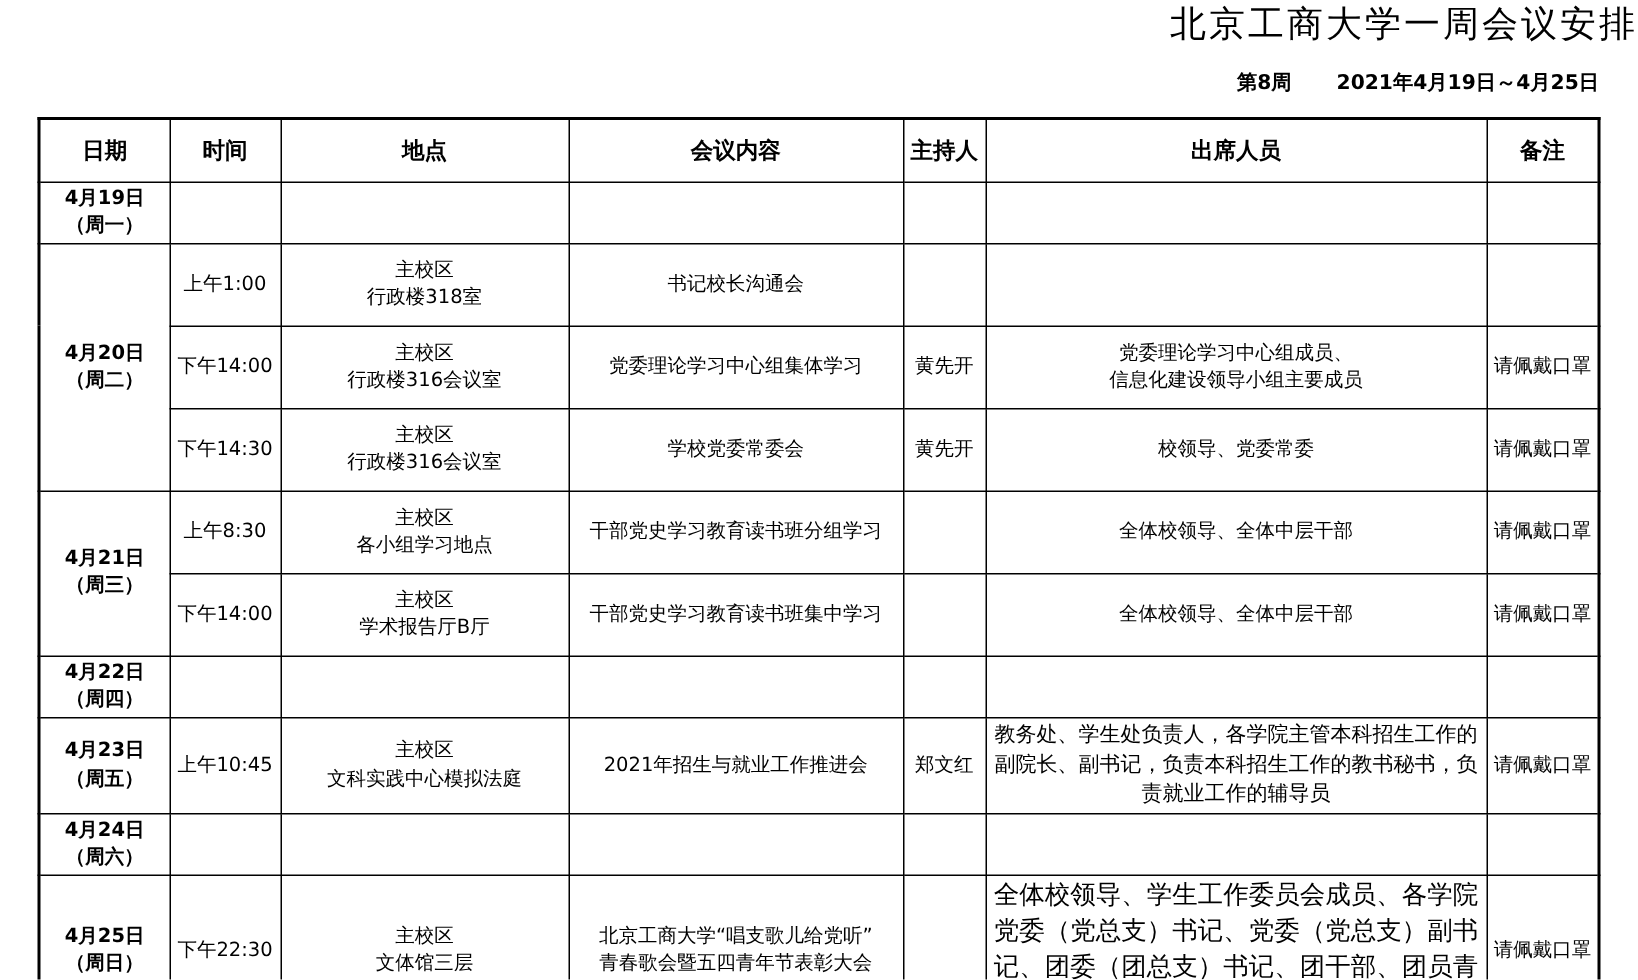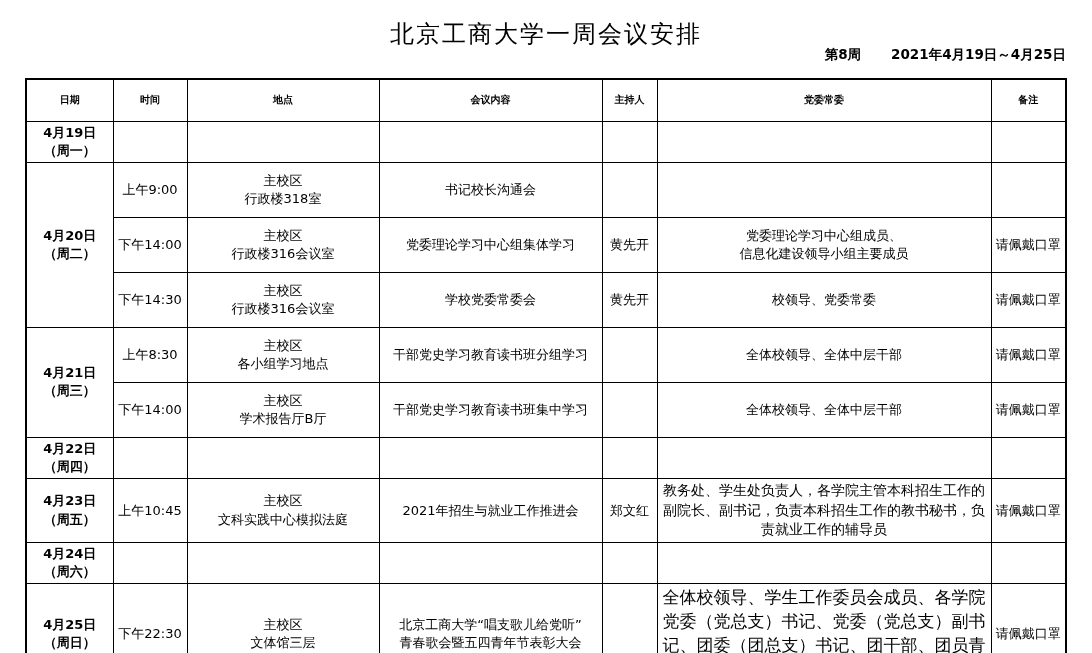--- a/index.html
+++ b/index.html
@@ -5,25 +5,24 @@
   * { margin: 0; padding: 0; box-sizing: border-box; }
   html, body { background: #fff; }
   body {
     width: 1092px; height: 653px;
     font-family: "DejaVu Sans", sans-serif;
     color: #000;
     position: relative;
     overflow: hidden;
   }
   .page-title {
-    text-align: center;
+    text-align: right;
     font-size: 24px;
     font-weight: 500;
     letter-spacing: 2px;
-    padding-top: 18px;
     height: 46px;
   }
   .subhead {
     width: 1040px;
     margin: 0 auto;
     text-align: right;
     font-size: 13.5px;
     font-weight: 700;
     padding-bottom: 14px;
   }
@@ -38,21 +37,21 @@
   table.schedule td, table.schedule th {
     border: 1px solid #000;
     text-align: center;
     vertical-align: middle;
     padding: 2px 3px;
     font-size: 13px;
     line-height: 1.4;
     overflow: hidden;
   }
   table.schedule th {
-    font-size: 10px;
+    font-size: 15px;
     font-weight: 700;
   }
   td.date-cell {
     font-weight: 700;
     font-size: 13.5px;
     line-height: 1.45;
   }
   .preline { white-space: pre-line; }
   tr.h42 { height: 42px; }
   tr.h38 { height: 38px; margin-left: 44px; }
@@ -87,21 +86,21 @@
       <col style="width:334px">
       <col style="width:75px">
   </colgroup>
   <tbody>
     <tr class="h42">
       <th>日期</th>
       <th>时间</th>
       <th>地点</th>
       <th>会议内容</th>
       <th>主持人</th>
-      <th>党委常委</th>
+      <th>出席人员</th>
       <th>备注</th>
     </tr>
 
     <tr class="h38">
       <td class="date-cell">
           <div>4月19日</div>
           <div>（周一）</div>
         </td>
       <td></td>
       <td class="preline"></td>
@@ -109,21 +108,21 @@
       <td></td>
       <td class="preline"></td>
       <td></td>
     </tr>
 
     <tr class="h55">
       <td class="date-cell" rowspan="3">
           <div>4月20日</div>
           <div>（周二）</div>
         </td>
-      <td>上午9:00</td>
+      <td>上午1:00</td>
       <td class="preline">主校区
 行政楼318室</td>
       <td class="preline">书记校长沟通会</td>
       <td></td>
       <td class="preline"></td>
       <td></td>
     </tr>
     <tr class="h55">
       <td>下午14:00</td>
       <td class="preline">主校区

